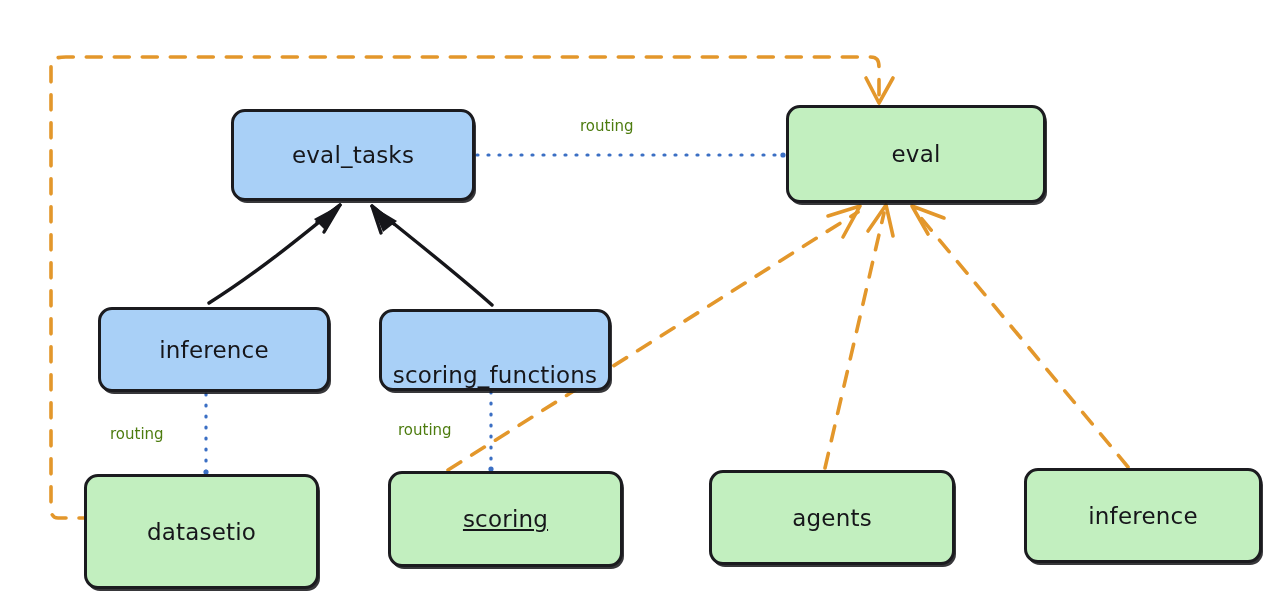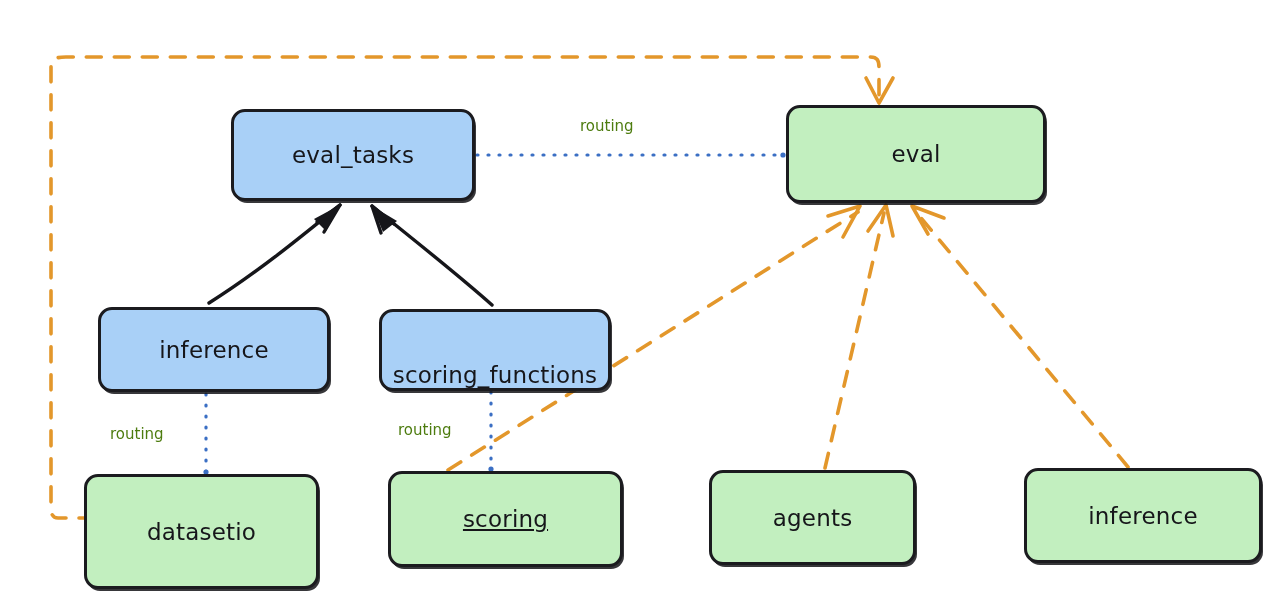--- a/index.html
+++ b/index.html
@@ -131,21 +131,21 @@
   </div>
 
   <div class="node provider" style="left:84px;top:474px;width:235px;height:115px;justify-content:center;">
     <span class="node-label">datasetio</span>
   </div>
 
   <div class="node provider" style="left:388px;top:471px;width:235px;height:96px;text-decoration:underline;">
     <span class="node-label">scoring</span>
   </div>
 
-  <div class="node provider" style="left:709px;top:470px;width:207px;height:95px;">
+  <div class="node provider" style="left:709px;top:470px;width:246px;height:95px;">
     <span class="node-label">agents</span>
   </div>
 
   <div class="node provider" style="left:1024px;top:468px;width:238px;height:95px;">
     <span class="node-label">inference</span>
   </div>
 
   <div class="edge-label" style="left:580px;top:117px;">routing</div>
 
   <div class="edge-label" style="left:110px;top:425px;">routing</div>

